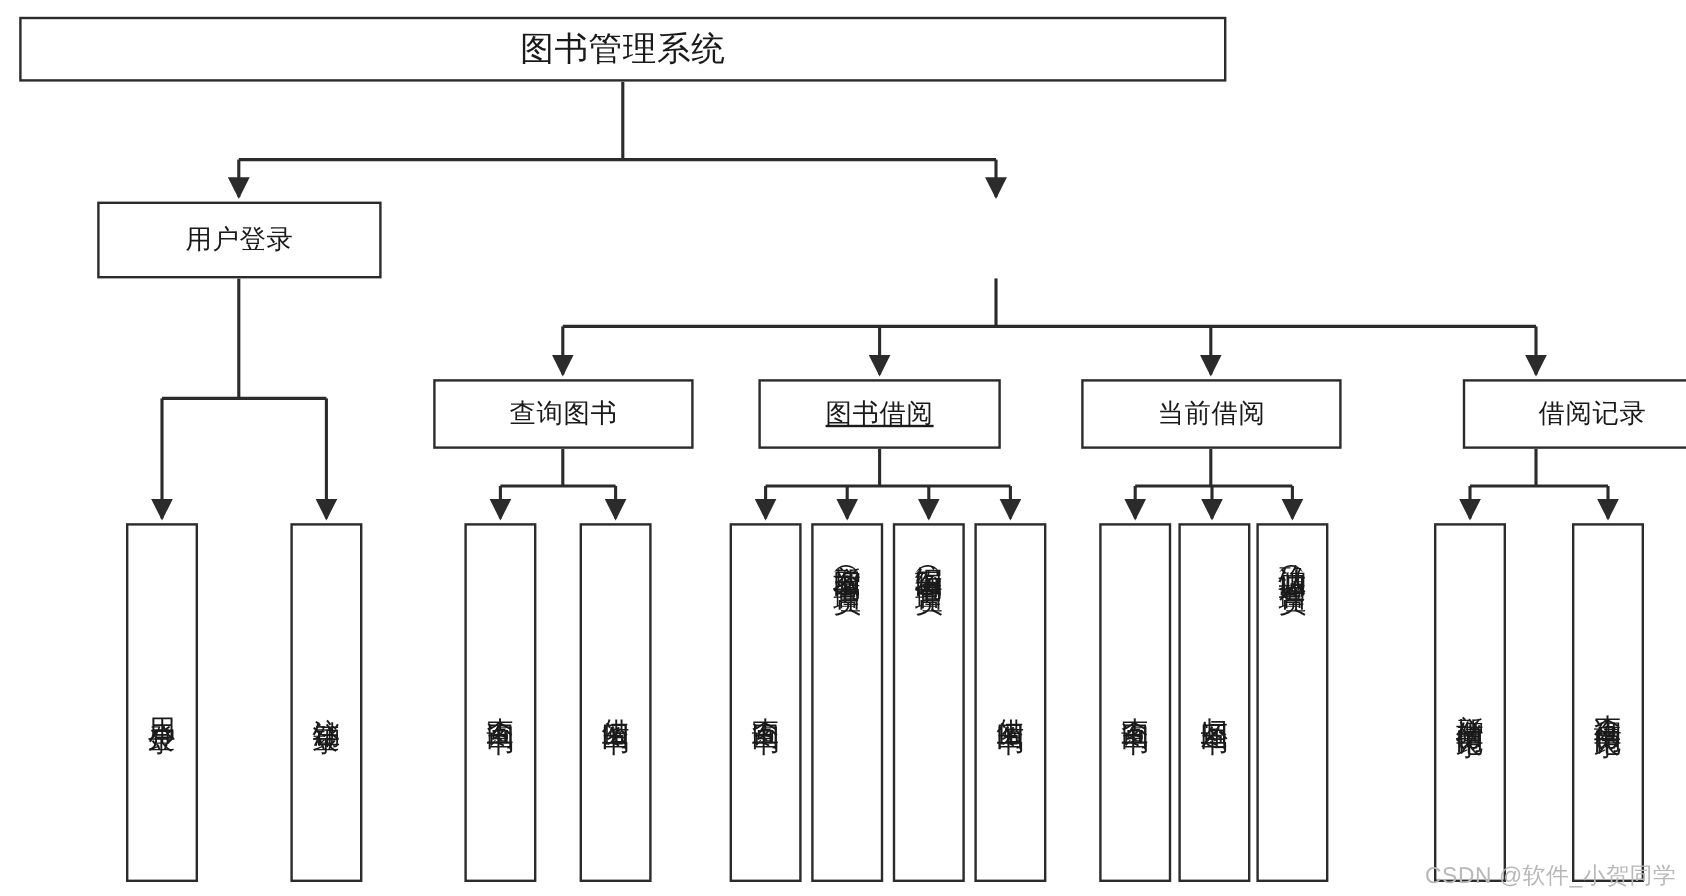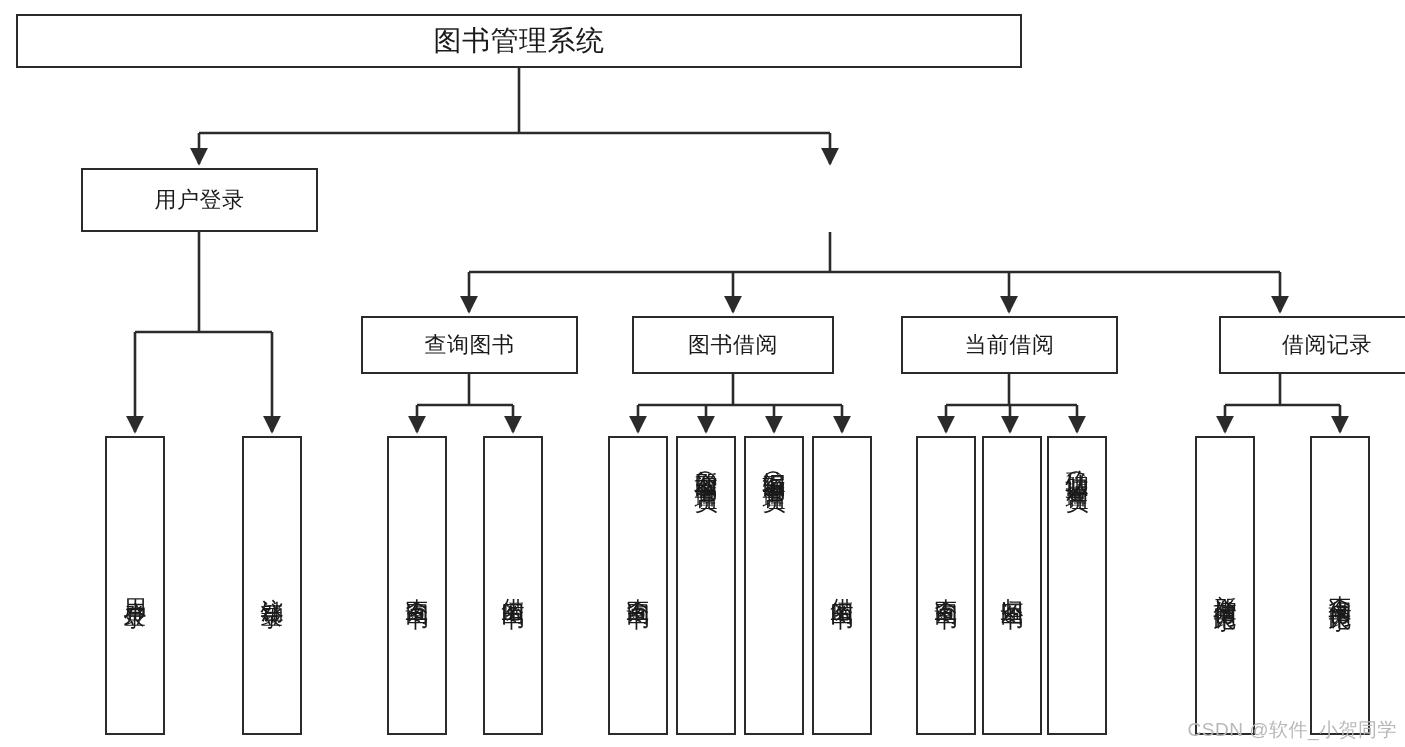--- a/index.html
+++ b/index.html
@@ -136,21 +136,21 @@
     <span class="node-label">图书管理系统</span>
   </div>
 
   <div class="node level2" style="left:81px; top:168px; width:237px; height:64px;">
     <span class="node-label">用户登录</span>
   </div>
 
   <div class="node level3" style="left:361px; top:316px; width:217px; height:58px;">
     <span class="node-label">查询图书</span>
   </div>
-  <div class="node level3" style="left:632px; top:316px; width:202px; height:58px;">
+  <div class="node level3" style="left:632px; top:316px; width:202px; height:58px;text-decoration:underline;">
     <span class="node-label">图书借阅</span>
   </div>
   <div class="node level3" style="left:901px; top:316px; width:217px; height:58px;justify-content:center;">
     <span class="node-label">当前借阅</span>
   </div>
   <div class="node level3" style="left:1171px; top:316px; width:216px; height:58px;margin-left:48px;">
     <span class="node-label">借阅记录</span>
   </div>
 
   <div class="node leaf centered" style="left:105px; top:436px; width:60px; height:299px;">

